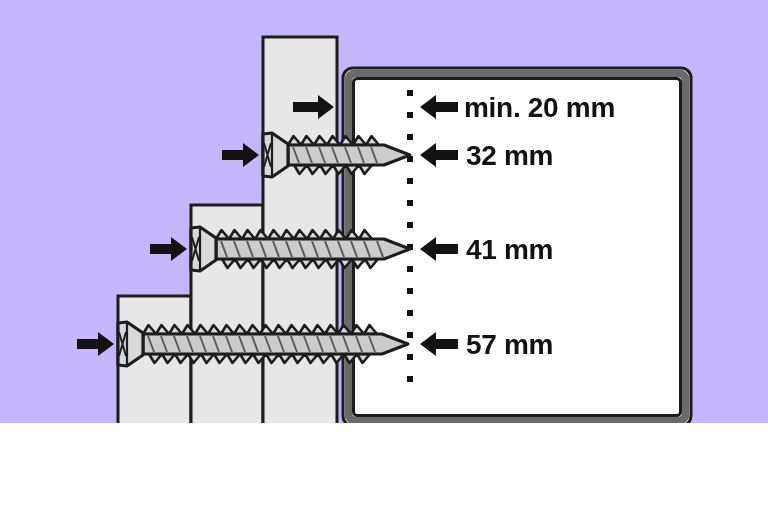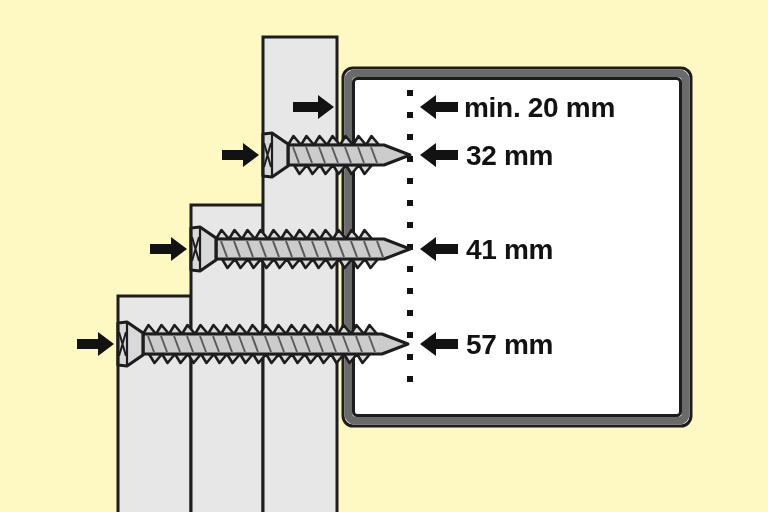--- a/index.html
+++ b/index.html
@@ -1,16 +1,16 @@
 <!DOCTYPE html>
 <html style="--board-fill: #e7e7e7; --outline: #1d1d1d; --panel-band: #6a6a6a; --panel-fill: #ffffff; --screw-fill: #d9d9d9; --screw-core: #cccccc; --thread-line: #5a5a5a; --arrow: #121212; --text: #121212;"><head>
 <meta charset="utf-8">
 <style>
   html,body{margin:0;padding:0;background:#ffffff;}
-  .stage{position:relative;width:768px;height:512px;background:#fef9c3;overflow:hidden;}
+  .stage{position:relative;width:768px;height:423px;background:#c4b5fd;overflow:hidden;}
   svg{display:block;}
   .board{fill:var(--board-fill,#e7e7e7);stroke:var(--outline,#1d1d1d);stroke-width:3;}
   .panel-outer{fill:var(--panel-fill,#ffffff);stroke:var(--outline,#1d1d1d);stroke-width:3;}
   .panel-band{fill:none;stroke:var(--panel-band,#6a6a6a);stroke-width:8;}
   .panel-inner{fill:none;stroke:var(--outline,#1d1d1d);stroke-width:3;}
   .dotline{stroke:var(--arrow,#121212);stroke-width:6;stroke-dasharray:6 16;fill:none;}
   .labels text{
     font-family:"Liberation Sans","DejaVu Sans",sans-serif;
     font-weight:bold;
     font-size:28px;

